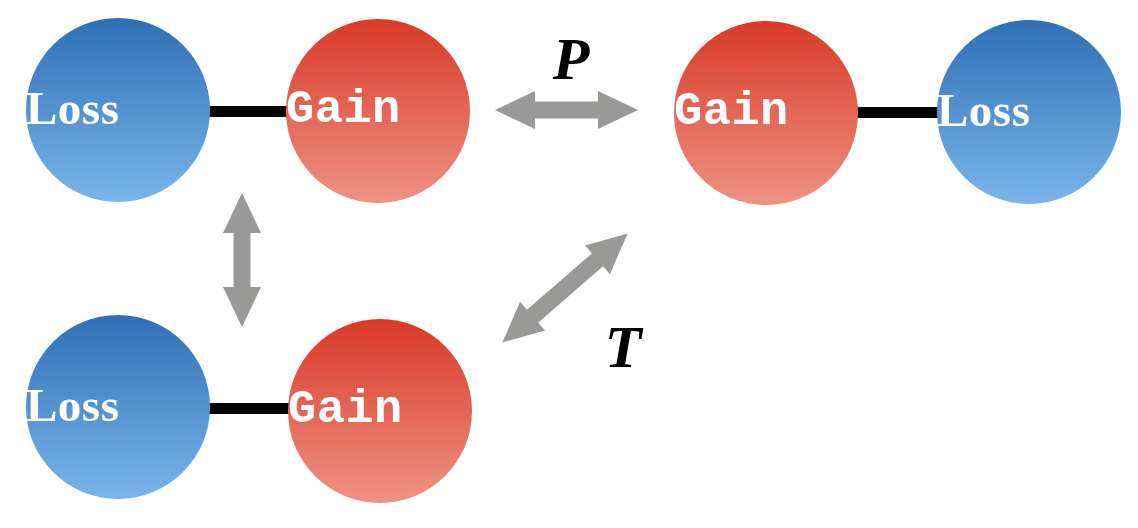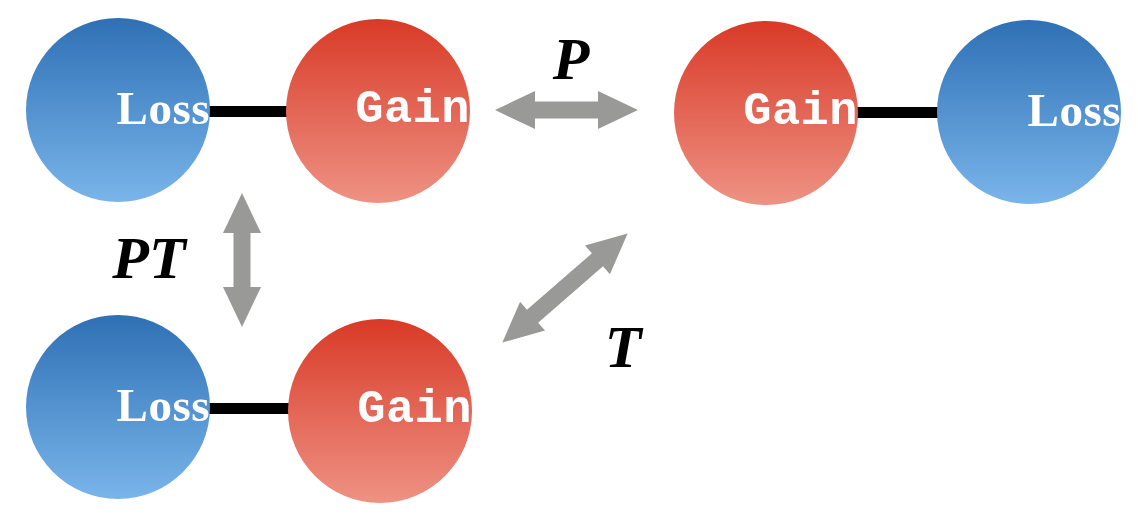--- a/index.html
+++ b/index.html
@@ -15,21 +15,21 @@
     overflow: hidden;
     font-family: "Liberation Serif", "DejaVu Serif", serif;
   }
   .node {
     position: absolute;
     width: 184px;
     height: 184px;
     border-radius: 50%;
     display: flex;
     align-items: center;
-    justify-content: flex-end;
+    justify-content: flex-start;
   }
   .node.loss {
     background: linear-gradient(180deg, #2f70b5 0%, #79b5ea 100%);
   }
   .node.gain {
     background: linear-gradient(180deg, #d93a27 0%, #ee9284 100%);
     font-family: Liberation Mono, monospace;
   }
   .node-label {
     font-weight: 700;
@@ -97,16 +97,15 @@
 
   <svg class="arrow" style="left:222px; top:193px;" width="40" height="134" viewBox="0 0 40 134">
     <polygon fill="#999998" points="20,0 39,40 28.5,40 28.5,94 39,94 20,134 1,94 11.5,94 11.5,40 1,40"></polygon>
   </svg>
 
   <svg class="arrow" style="left:482px; top:268px; transform:rotate(-41deg);" width="166" height="40" viewBox="0 0 166 40">
     <polygon fill="#999998" points="0,20 40,1 40,11.5 126,11.5 126,1 166,20 126,39 126,28.5 40,28.5 40,39"></polygon>
   </svg>
 
   <div class="op-label" style="left:511px; top:24px; width:120px;">P</div>
-  <div class="op-label" style="left:69px; top:223px; width:160px;">PT</div>
   <div class="op-label" style="left:563px; top:312px; width:120px;">T</div>
 
 </div>
 
 </body></html>

